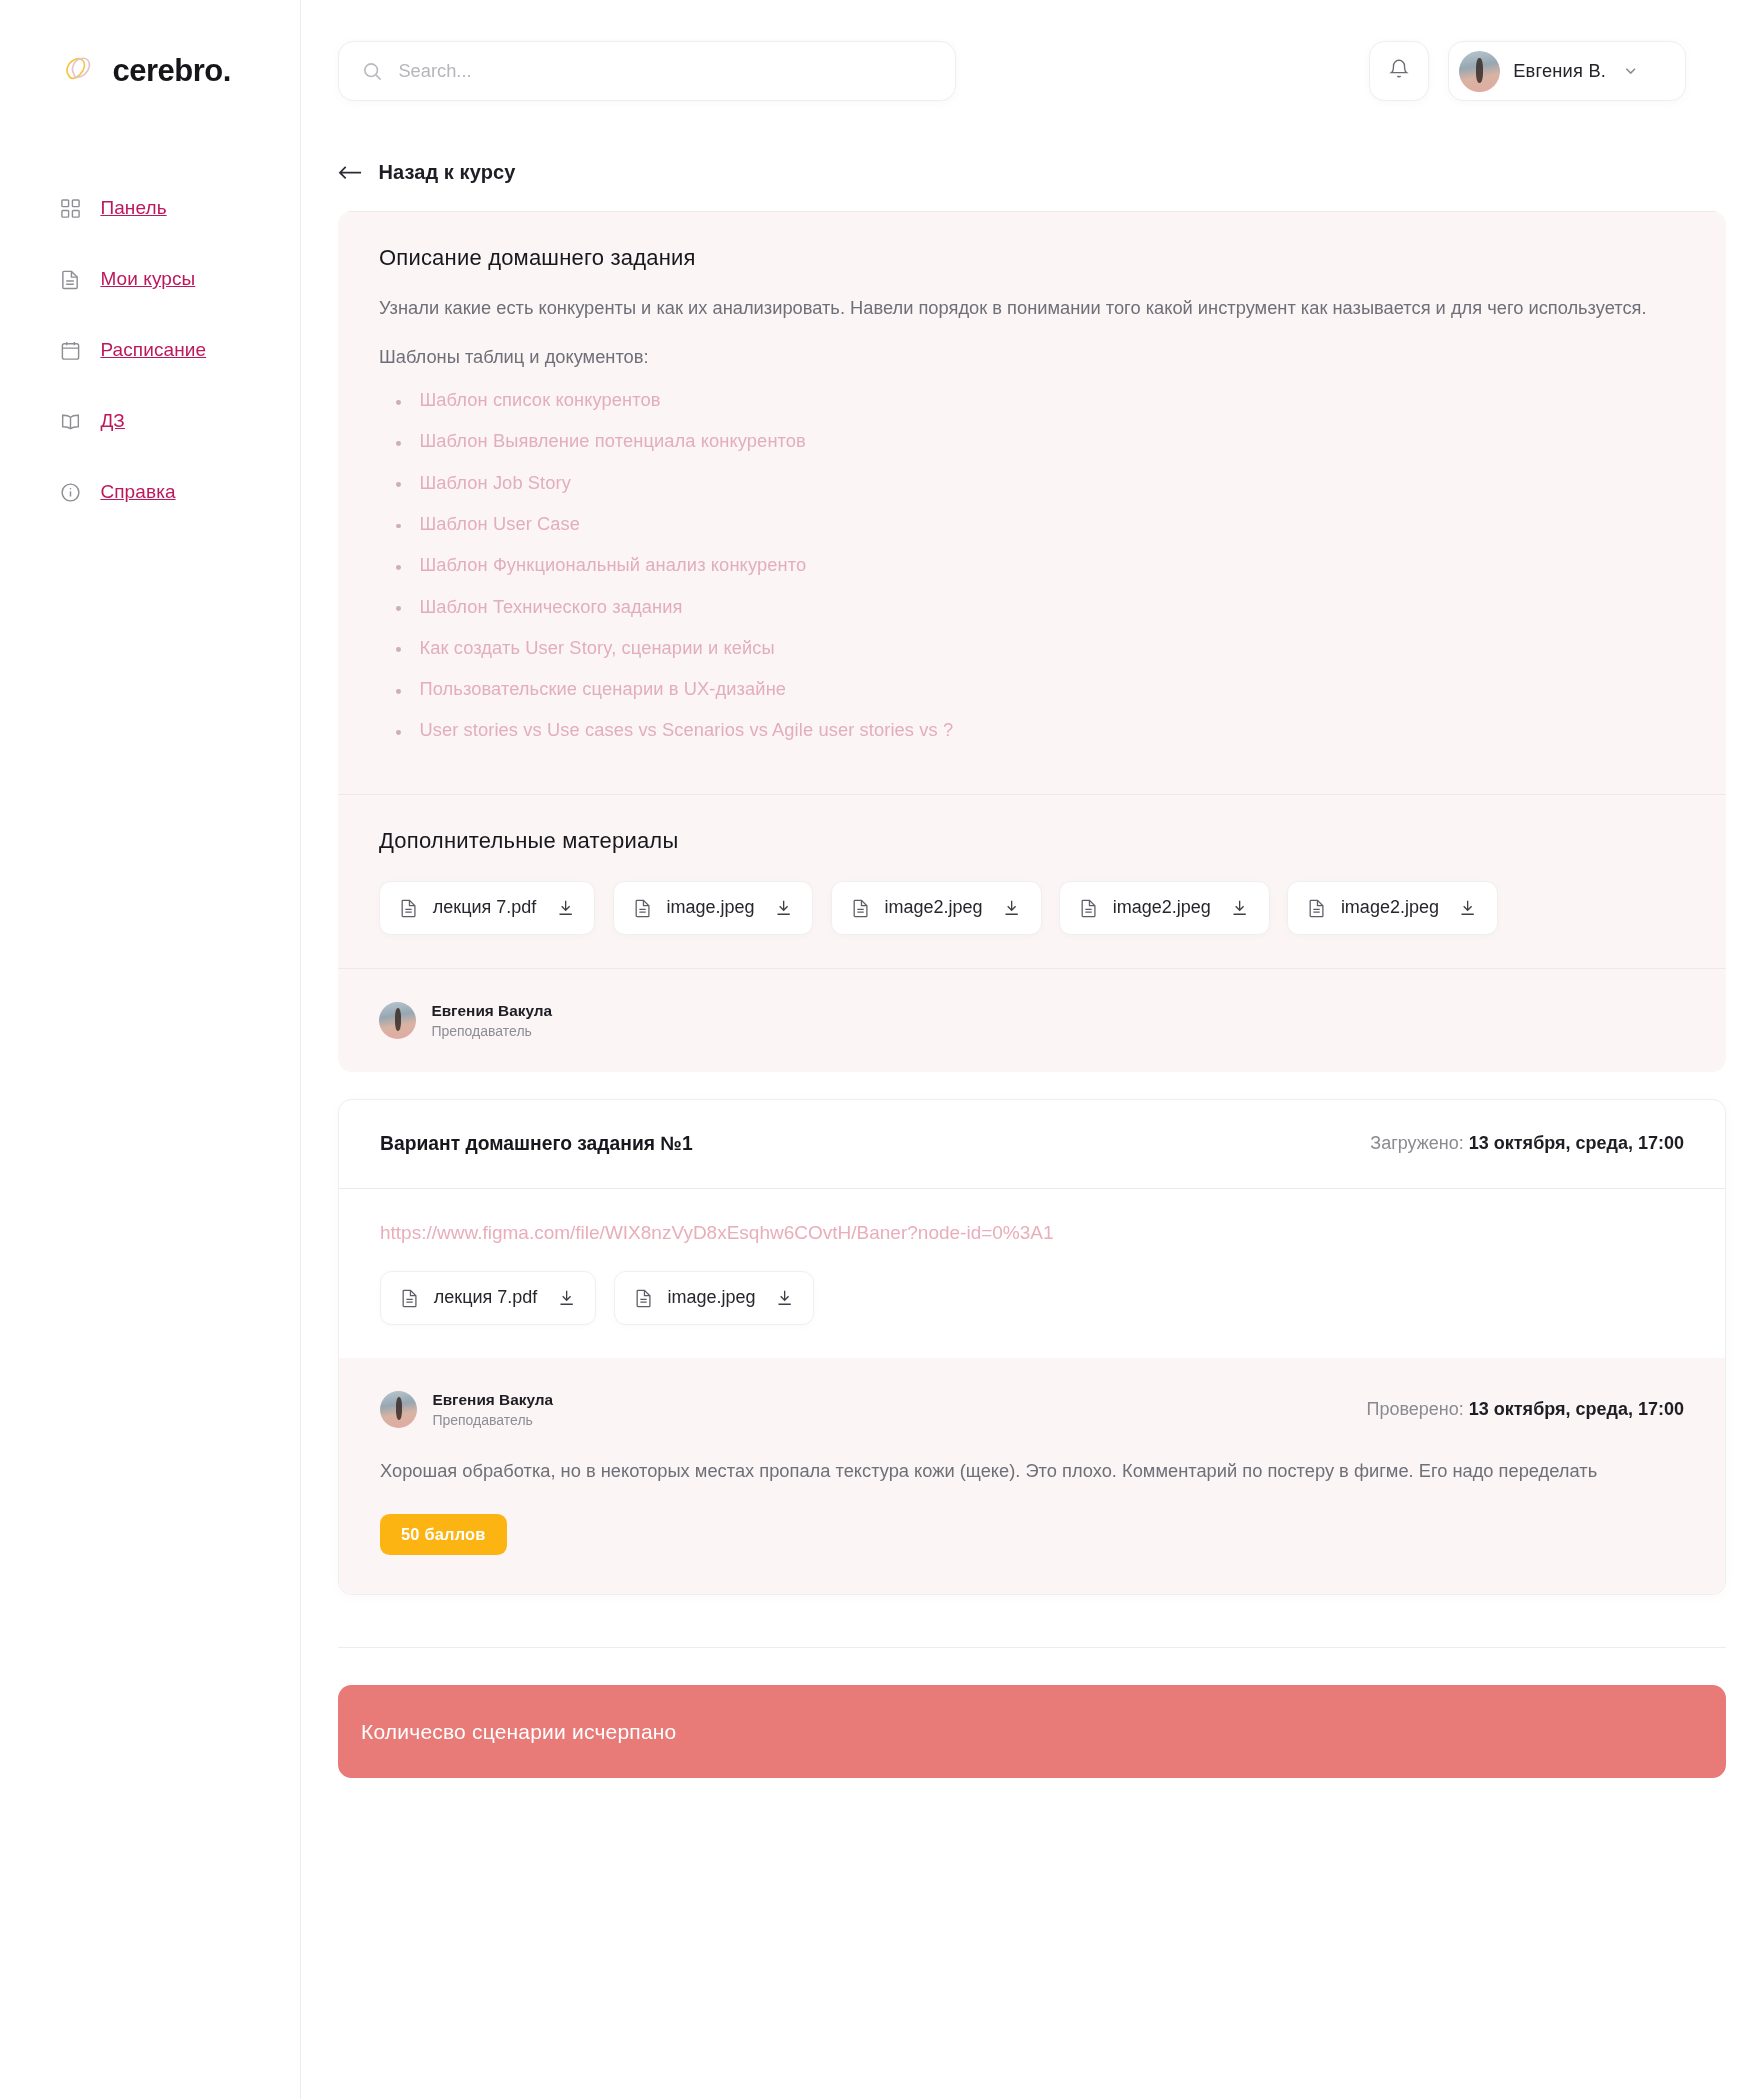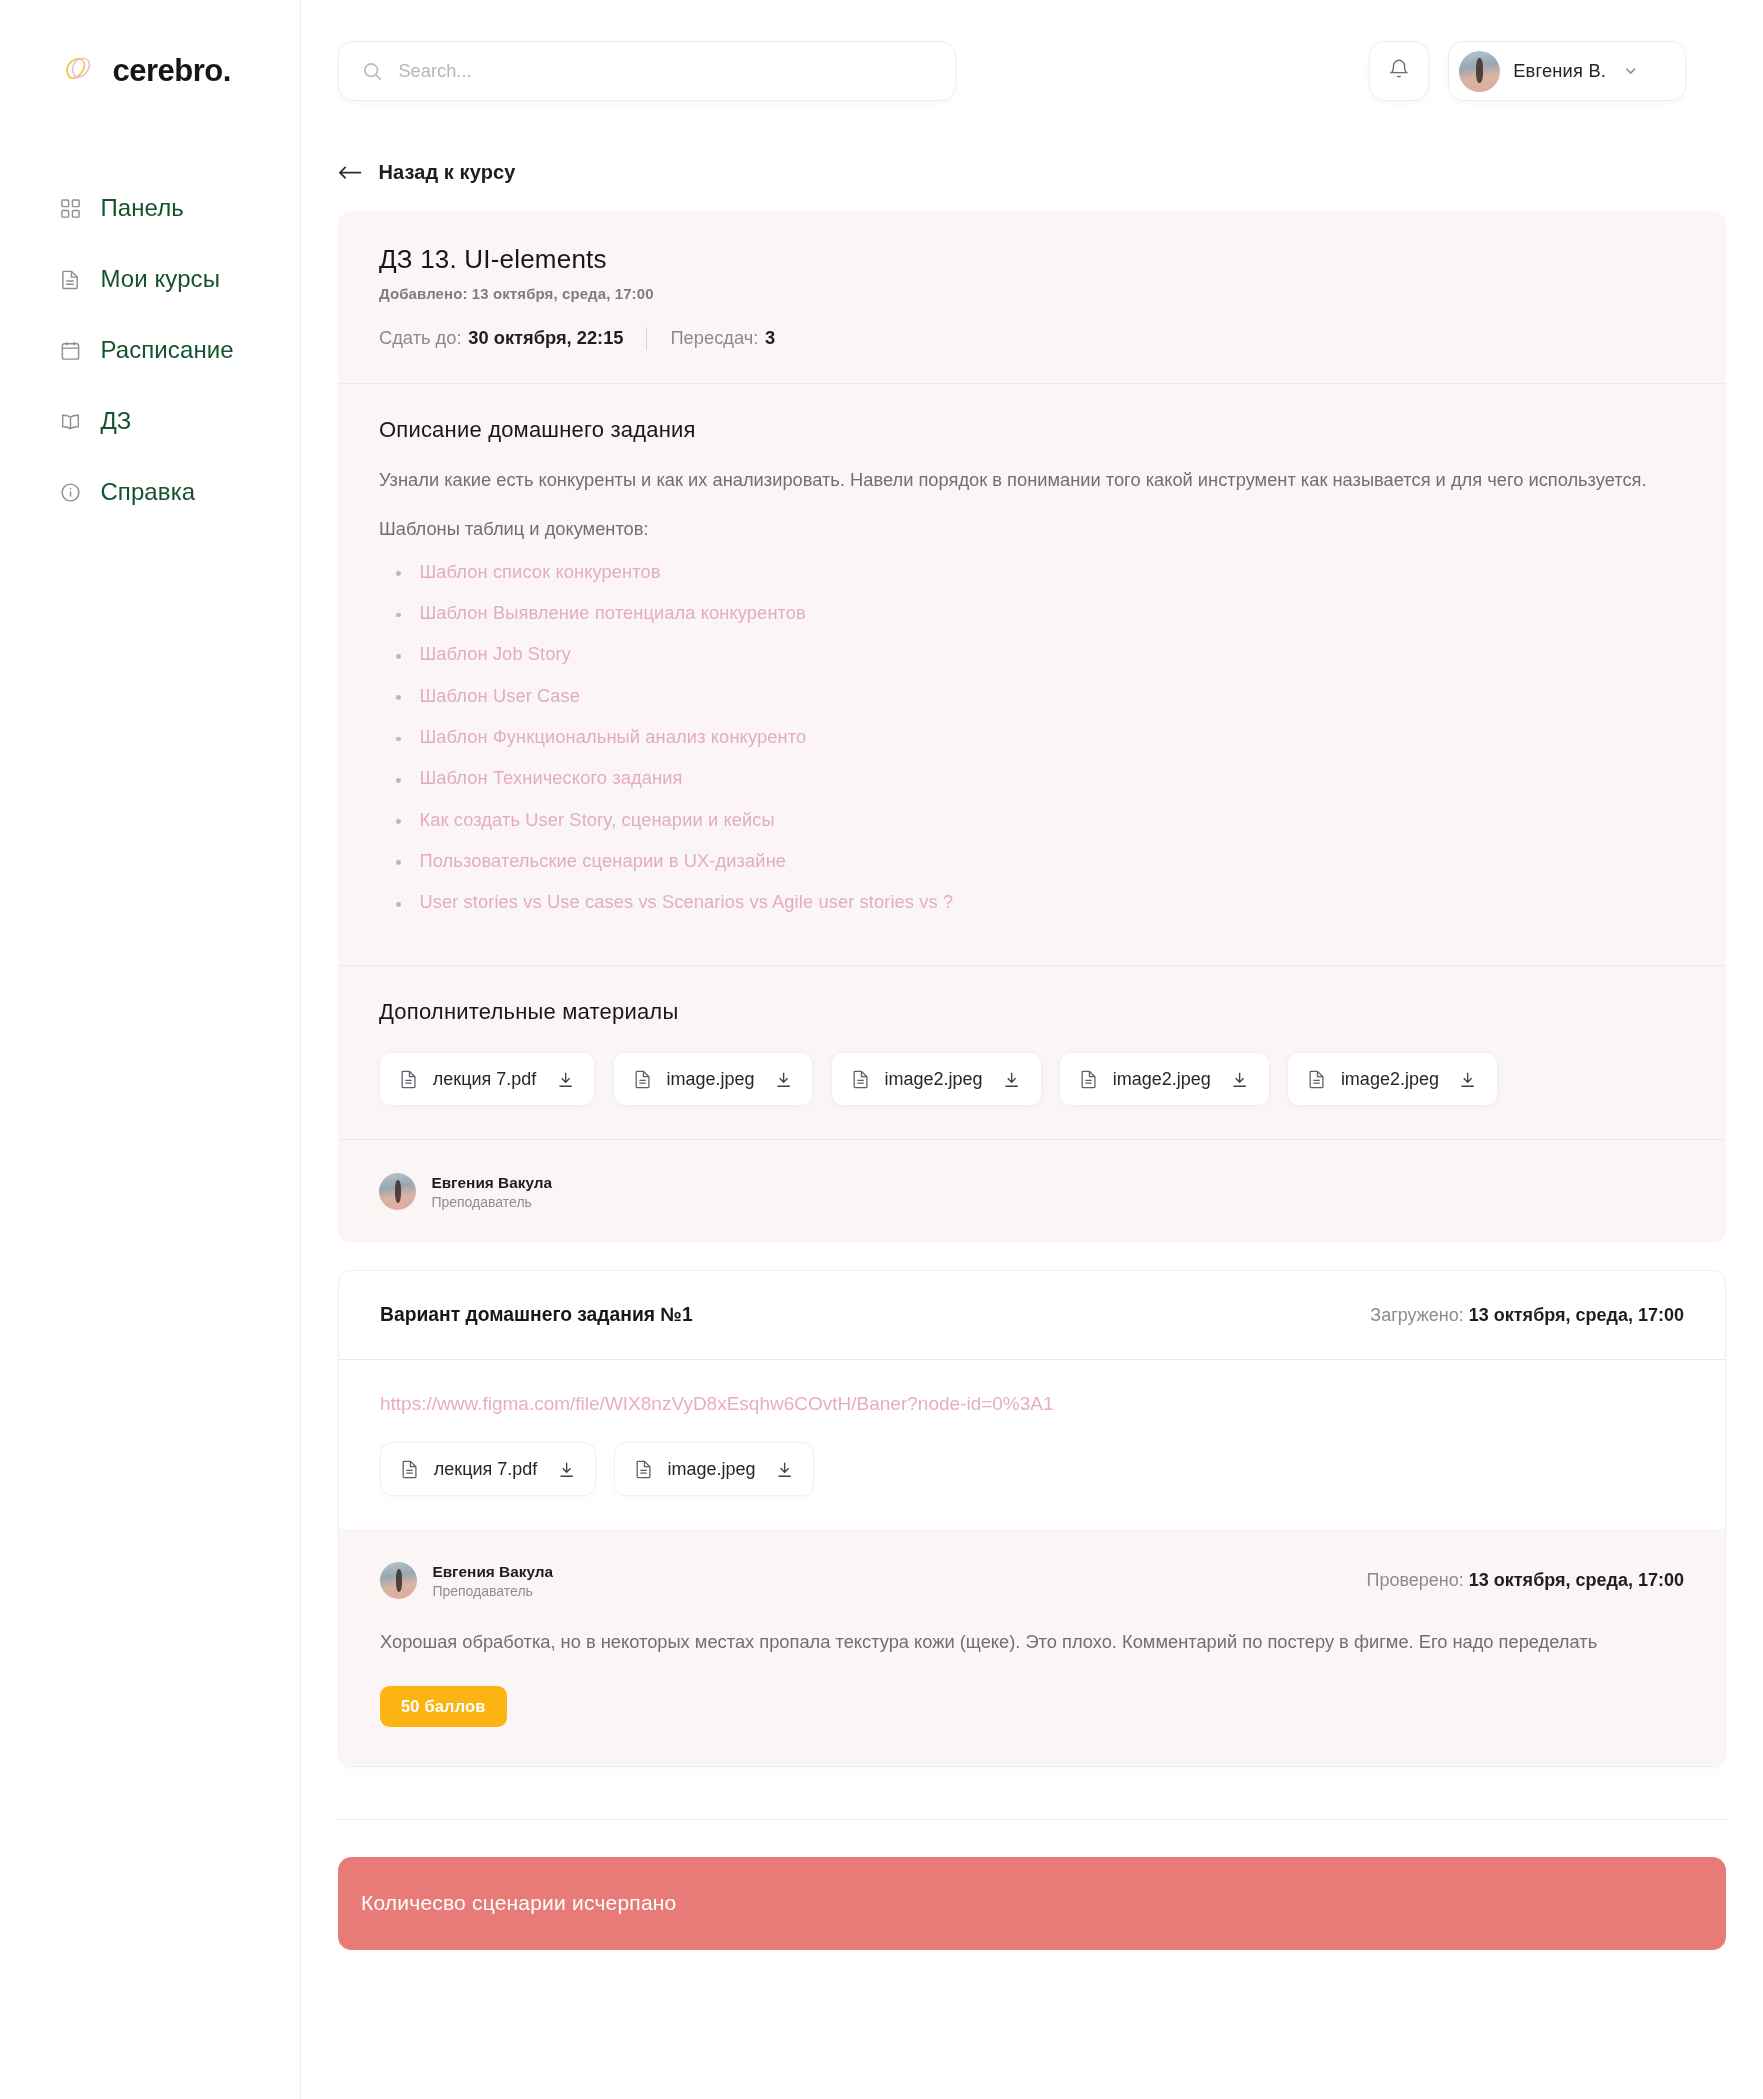--- a/index.html
+++ b/index.html
@@ -54,23 +54,24 @@
     margin-bottom: 27px;
     cursor: pointer;
   }
   .nav-icon {
     width: 25px; height: 25px;
     flex: none;
     display: flex; align-items: center; justify-content: center;
     color: #8d8d94;
   }
   .nav-label {
-    font-size: 24px;
-    color: #14532d;
+    font-size: 19px;
+    color: #be185d;
     letter-spacing: 0.1px;
+    text-decoration: underline;
   }
 
   
   .main {
     position: absolute;
     left: 301px; top: 0;
     width: 1462px;
     height: 1759px;
     background: #ffffff;
   }
@@ -453,31 +454,20 @@
       <span class="back-arrow">
         <svg width="25" height="17.4" viewBox="0 0 26 18" fill="none" stroke="currentColor" stroke-width="1.8">
           <path d="M24 9H2M8 3L2 9l6 6"></path>
         </svg>
       </span>
       <span class="back-text">Назад к курсу</span>
     </div>
 
     <section class="card-pink">
 
-      <div class="card-section">
-        <div class="hw-title">ДЗ 13. UI-elements</div>
-        <div class="hw-added">Добавлено: 13 октября, среда, 17:00</div>
-        <div class="hw-meta">
-          <span>Сдать до:</span>
-          <span class="strong">30 октября, 22:15</span>
-          <span class="sep"></span>
-          <span>Пересдач:</span>
-          <span class="strong">3</span>
-        </div>
-      </div>
 
       <div class="card-divider"></div>
 
       <div class="card-section">
         <div class="section-title">Описание домашнего задания</div>
         <div class="body-text">Узнали какие есть конкуренты и как их анализировать. Навели порядок в понимании того какой инструмент как называется и для чего используется.</div>
         <div class="body-text tight">Шаблоны таблиц и документов:</div>
 
         <ul class="links-list">
           <li><a class="tpl-link">Шаблон список конкурентов</a></li>

